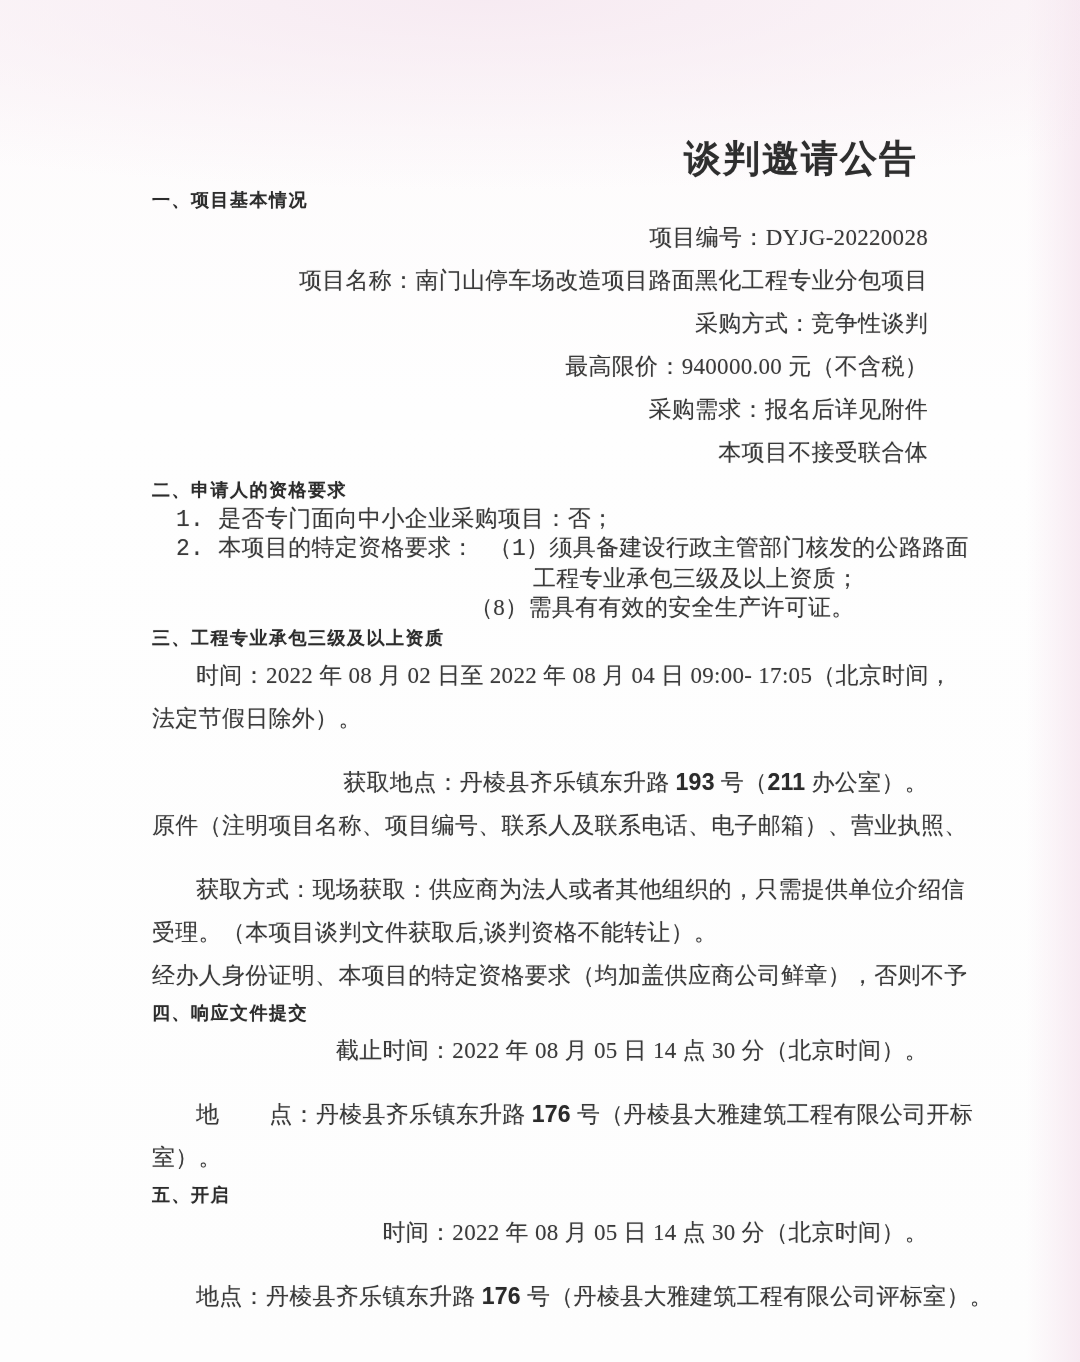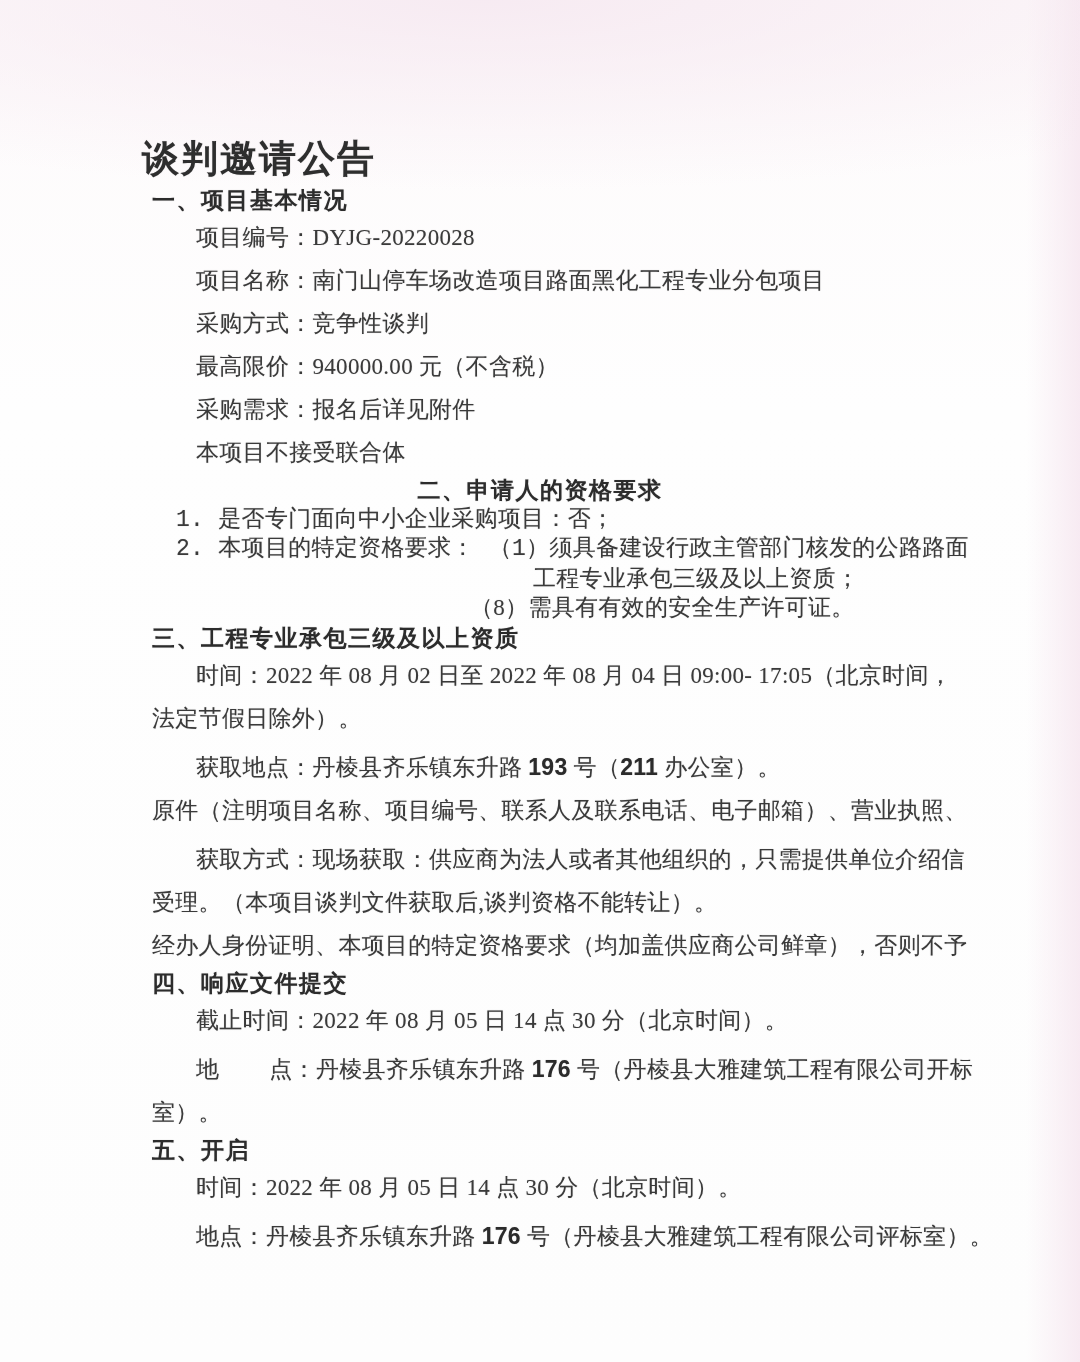--- a/index.html
+++ b/index.html
@@ -19,58 +19,58 @@
   .content {
     padding: 134px 152px 0 152px;
     text-shadow: 0 0 1px rgba(70,70,70,0.35);
   }
   h1.doc-title {
     margin: 0;
     font-size: 37px;
     line-height: 50px;
     font-weight: 700;
     letter-spacing: 2px;
-    text-align: left;
+    text-align: right;
     color: #2e2e2e;
     transform: translateX(-10px);
   }
   h2.sec {
     margin: 0;
     font-family: "Liberation Sans", "DejaVu Sans", sans-serif;
-    font-size: 23px;
+    font-size: 18px;
     line-height: 32px;
     font-weight: 700;
     letter-spacing: 1.5px;
     color: #2c2c2c;
   }
   .line {
     margin: 0;
     font-size: 23px;
     line-height: 43px;
     white-space: nowrap;
     letter-spacing: 0.3px;
   }
   .tight   { line-height: 29px; }
-  .ind     { text-indent: 44px; }
+  .ind     { text-indent: 44px; text-align: right; }
   .ind-num { padding-left: 24px; font-family: Liberation Mono, monospace; }
   .ind-q1  { padding-left: 381px; }
   .ind-q2  { padding-left: 318px; }
   .num {
     font-family: "Liberation Sans", "DejaVu Sans", sans-serif;
     font-weight: 700;
     color: #2b2b2b;
   }
   .wgap { display: inline-block; width: 50px; }
   .mt42 { margin-top: 42px; }
-  .mt8  { margin-top: 8px; text-align: center;  }
+  .mt8  { margin-top: 8px;  }
   .mt10 { margin-top: 10px; }
   .mb6  { margin-bottom: 6px;  }
   .mb17 { margin-bottom: 17px; }
   .mb4  { margin-bottom: 4px;  }
-  .g3   { margin-top: 6px; }
+  .g3   { margin-top: 21px; }
 </style>
 </head>
 <body>
 
 <div class="page">
   <div class="content">
 
     <h1 class="doc-title">谈判邀请公告</h1>
 
     <section>

